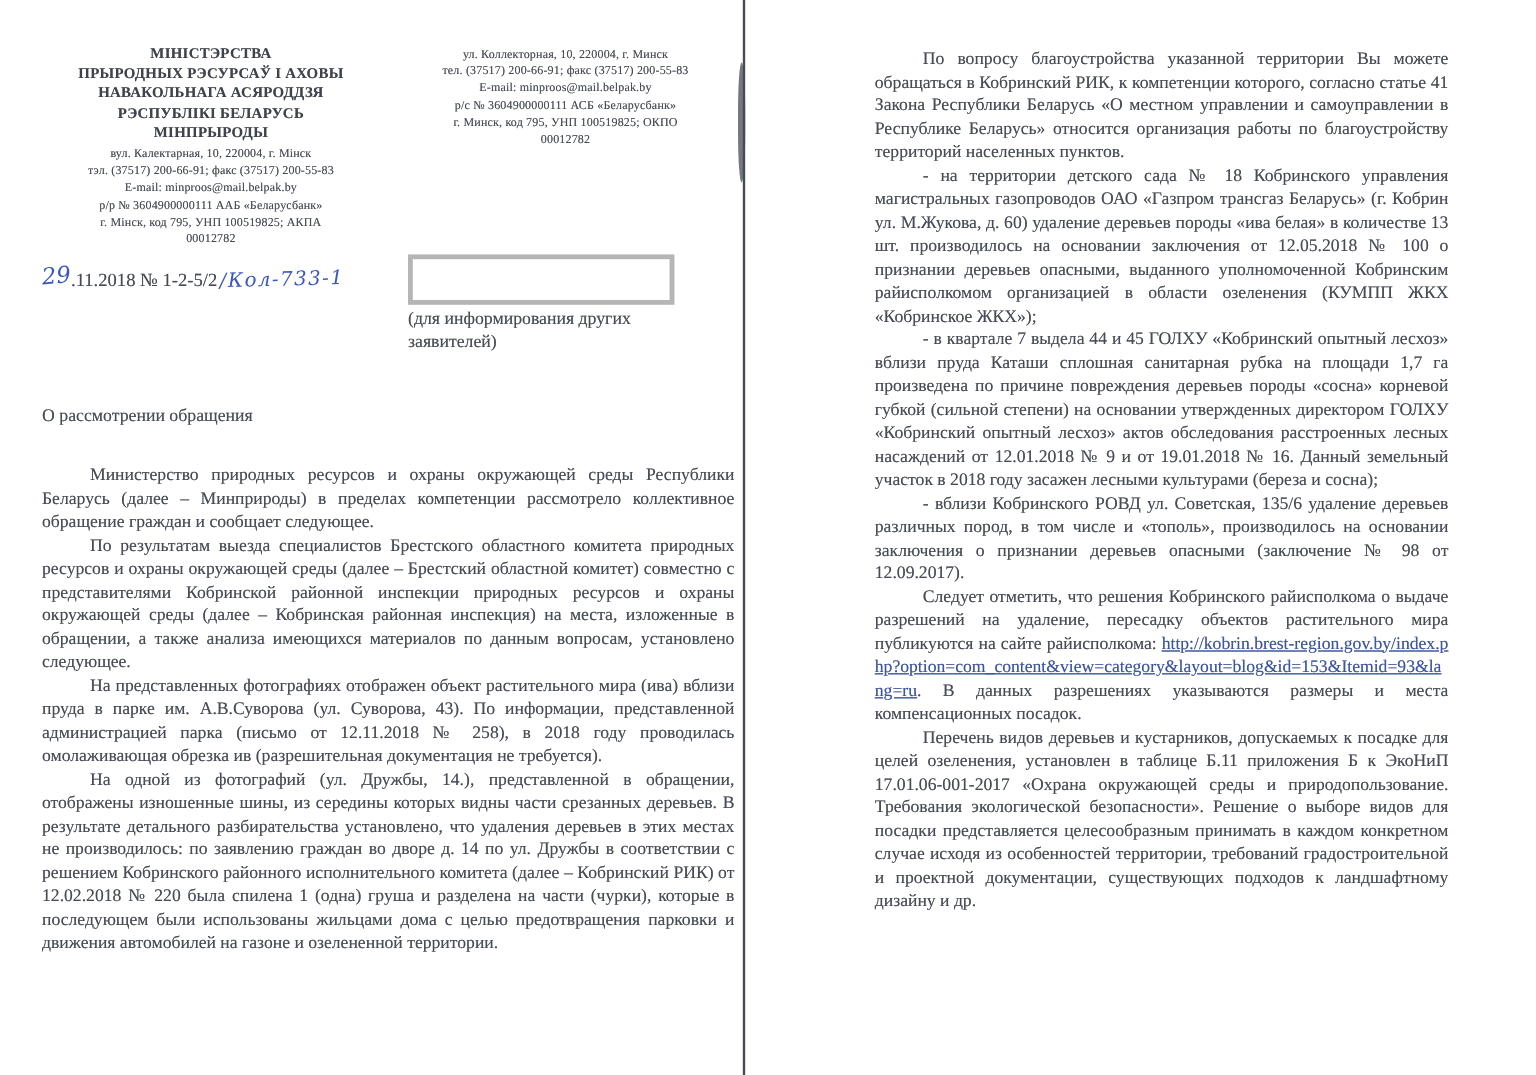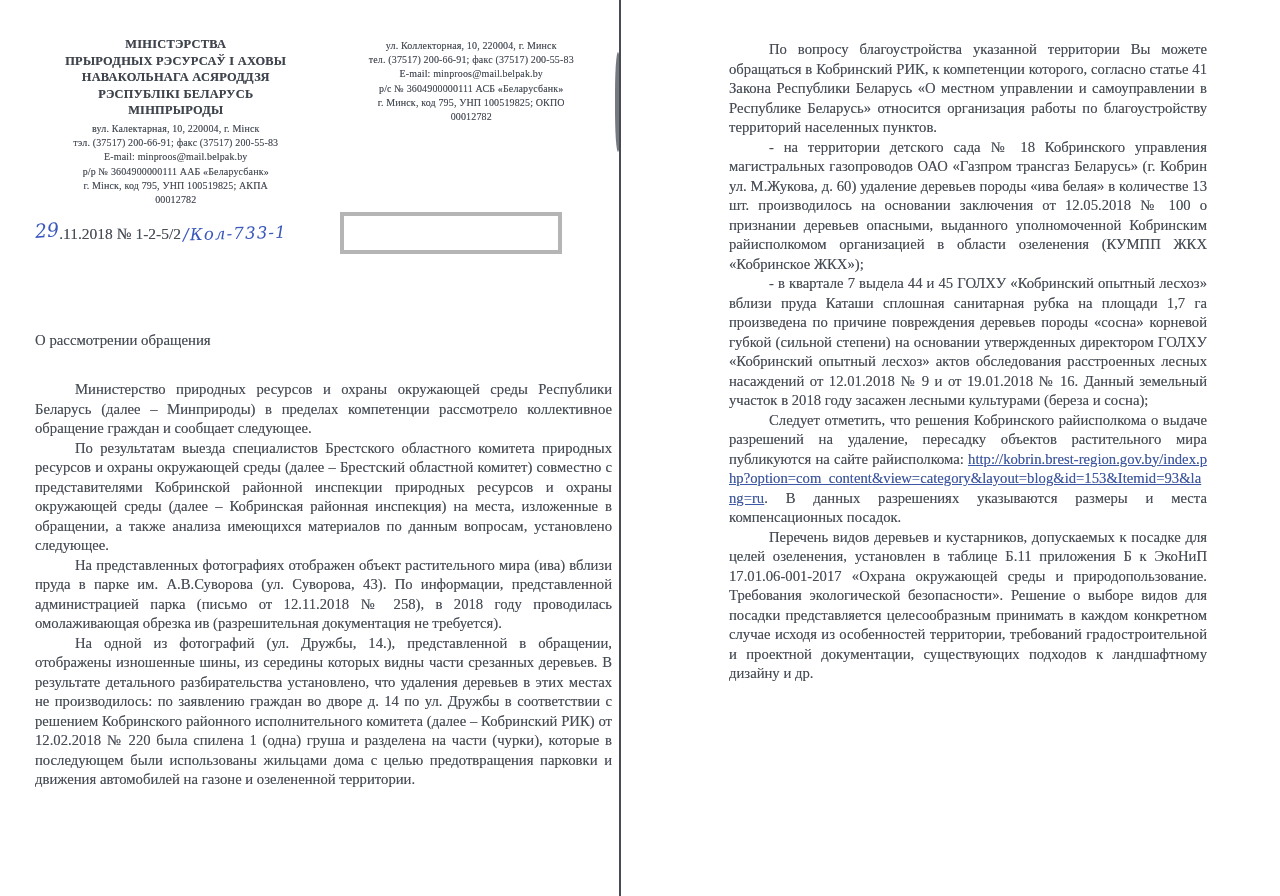--- a/index.html
+++ b/index.html
@@ -24,21 +24,21 @@
   .ref-row { display:flex; margin-top:5px; align-items:flex-start; }
   .ref-left { flex:0 0 305px; font-size:15.5px; padding-top:9px; white-space:nowrap; }
   .ref-right { flex:1 1 auto; }
   .redaction { width:214px; height:34px; border:4px solid #b5b5b5; background:#ffffff; }
   .recipient-note { font-size:14.8px; line-height:19px; width:255px; margin-top:3px; text-indent:0; }
 
   .hw { color:#3a57bd; font-family:"DejaVu Serif",serif; font-style:italic; display:inline-block; text-shadow:none; }
   .hw-day  { font-size:19px; transform:rotate(-5deg) translateY(-2px); }
   .hw-case { font-size:16.5px; letter-spacing:1.2px; transform:rotate(-1.5deg); margin-left:2px; }
 
-  .subject { margin-top:78px; font-size:14.8px; }
+  .subject { margin-top:44px; font-size:14.8px; }
 
   .body-text p { margin:0; font-size:14.7px; line-height:19.5px; text-align:justify; text-indent:40px; }
   .page-left .body-text { margin-top:31px; }
   a.doc-link { color:#3b57a8; text-decoration:underline; word-break:break-all; cursor:pointer; }
 </style>
 </head>
 <body>
 
 <div class="sheet">
 
@@ -67,20 +67,21 @@
 00012782</div>
       </div>
     </div>
 
     <div class="ref-row">
       <div class="ref-left">
         <span class="hw hw-day">29</span><span>.11.2018  № 1-2-5/2</span><span class="hw hw-case">/Кол-733-1</span>
       </div>
       <div class="ref-right">
         <div class="redaction"></div>
+        <div class="recipient-note">(для информирования других заявителей)</div>
       </div>
     </div>
 
     <div class="subject">О рассмотрении обращения</div>
 
     <div class="body-text">
       <p>Министерство природных ресурсов и охраны окружающей среды Республики Беларусь (далее – Минприроды) в пределах компетенции рассмотрело коллективное обращение граждан и сообщает следующее.</p>
       <p>По результатам выезда специалистов Брестского областного комитета природных ресурсов и охраны окружающей среды (далее – Брестский областной комитет) совместно с представителями Кобринской районной инспекции природных ресурсов и охраны окружающей среды (далее – Кобринская районная инспекция) на места, изложенные в обращении, а также анализа имеющихся материалов по данным вопросам, установлено следующее.</p>
       <p>На представленных фотографиях отображен объект растительного мира (ива) вблизи пруда в парке им. А.В.Суворова (ул. Суворова, 43). По информации, представленной администрацией парка (письмо от 12.11.2018 № 258), в 2018 году проводилась омолаживающая обрезка ив (разрешительная документация не требуется).</p>
       <p>На одной из фотографий (ул. Дружбы, 14.), представленной в обращении, отображены изношенные шины, из середины которых видны части срезанных деревьев. В результате детального разбирательства установлено, что удаления деревьев в этих местах не производилось: по заявлению граждан во дворе д. 14 по ул. Дружбы в соответствии с решением Кобринского районного исполнительного комитета (далее – Кобринский РИК) от 12.02.2018 № 220 была спилена 1 (одна) груша и разделена на части (чурки), которые в последующем были использованы жильцами дома с целью предотвращения парковки и движения автомобилей на газоне и озелененной территории.</p>
@@ -88,18 +89,19 @@
   </div>
 
   <div class="divider"></div>
   <div class="divider-blot"></div>
 
   <div class="page page-right">
     <div class="body-text">
       <p>По вопросу благоустройства указанной территории Вы можете обращаться в Кобринский РИК, к компетенции которого, согласно статье 41 Закона Республики Беларусь «О местном управлении и самоуправлении в Республике Беларусь» относится организация работы по благоустройству территорий населенных пунктов.</p>
       <p>- на территории детского сада № 18 Кобринского управления магистральных газопроводов ОАО «Газпром трансгаз Беларусь» (г. Кобрин ул. М.Жукова, д. 60) удаление деревьев породы «ива белая» в количестве 13 шт. производилось на основании заключения от 12.05.2018 № 100 о признании деревьев опасными, выданного уполномоченной Кобринским райисполкомом организацией в области озеленения (КУМПП ЖКХ «Кобринское ЖКХ»);</p>
       <p>- в квартале 7 выдела 44 и 45 ГОЛХУ «Кобринский опытный лесхоз» вблизи пруда Каташи сплошная санитарная рубка на площади 1,7 га произведена по причине повреждения деревьев породы «сосна» корневой губкой (сильной степени) на основании утвержденных директором ГОЛХУ «Кобринский опытный лесхоз» актов обследования расстроенных лесных насаждений от 12.01.2018 № 9 и от 19.01.2018 № 16. Данный земельный участок в 2018 году засажен лесными культурами (береза и сосна);</p>
+      <p>- вблизи Кобринского РОВД ул. Советская, 135/6 удаление деревьев различных пород, в том числе и «тополь», производилось на основании заключения о признании деревьев опасными (заключение № 98 от 12.09.2017).</p>
       <p><span>Следует отметить, что решения Кобринского райисполкома о выдаче разрешений на удаление, пересадку объектов растительного мира публикуются на сайте райисполкома: </span><a class="doc-link">http://kobrin.brest-region.gov.by/index.php?option=com_content&amp;view=category&amp;layout=blog&amp;id=153&amp;Itemid=93&amp;lang=ru</a><span>. В данных разрешениях указываются размеры и места компенсационных посадок.</span></p>
       <p>Перечень видов деревьев и кустарников, допускаемых к посадке для целей озеленения, установлен в таблице Б.11 приложения Б к ЭкоНиП 17.01.06-001-2017 «Охрана окружающей среды и природопользование. Требования экологической безопасности». Решение о выборе видов для посадки представляется целесообразным принимать в каждом конкретном случае исходя из особенностей территории, требований градостроительной и проектной документации, существующих подходов к ландшафтному дизайну и др.</p>
     </div>
   </div>
 
 </div>
 
 </body></html>

